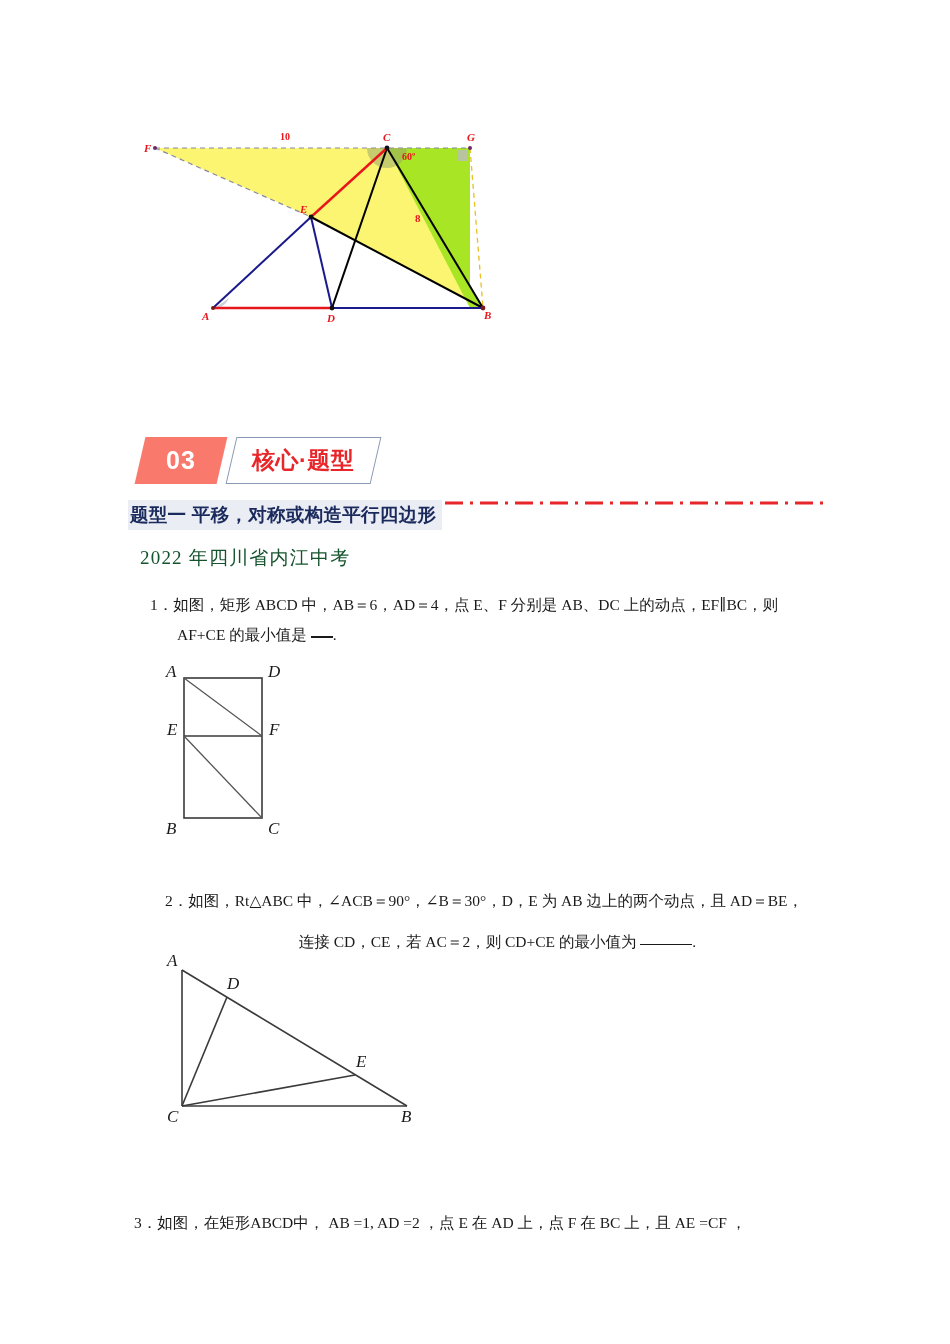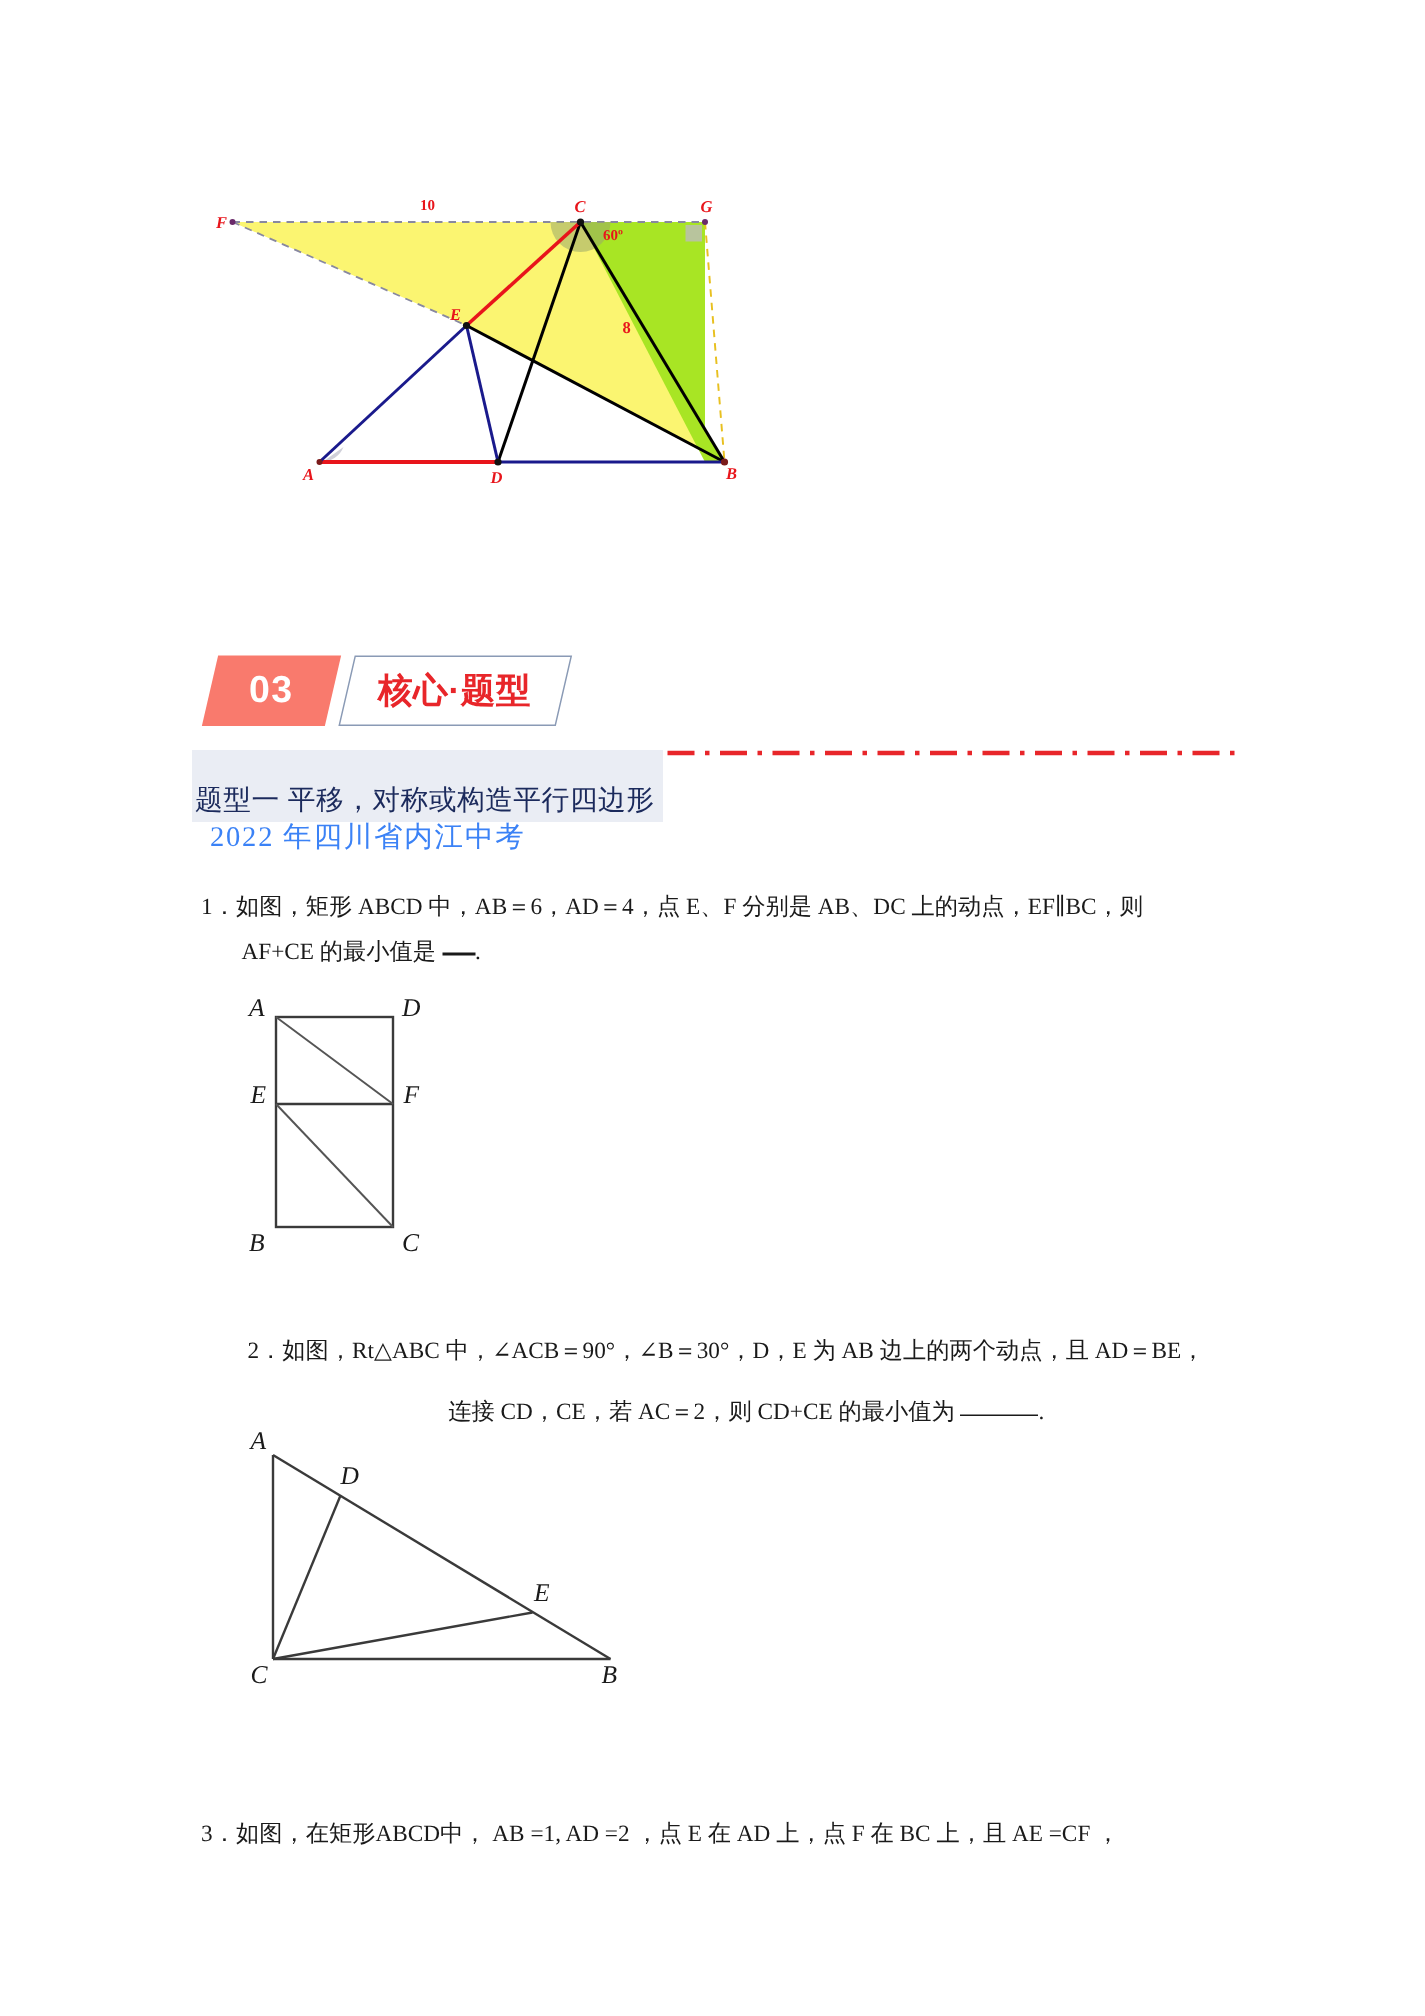--- a/index.html
+++ b/index.html
@@ -76,35 +76,35 @@
     width: 700px;
     height: 4px;
   }
 
   
   #topic-heading {
     position: absolute;
     left: 128px;
     top: 500px;
     background: #eaedf4;
-    padding: 20px 6px 3px 2px;
+    padding: 2px 6px 3px 2px;
     color: #1b2a5c;
     font-family: "Liberation Sans", sans-serif;
     font-size: 18.5px;
-    font-weight: normal;
+    font-weight: bold;
     letter-spacing: 0.3px;
     white-space: nowrap;
   }
 
   
   #source-line {
     position: absolute;
     left: 140px;
     top: 545px;
-    color: #3b82f6;
+    color: #14532d;
     font-family: "Liberation Serif", serif;
     font-size: 19px;
     letter-spacing: 1.2px;
     white-space: nowrap;
   }
 
   
   .problem {
     position: absolute;
     left: 134px;
@@ -122,21 +122,21 @@
     border-bottom: 2.2px solid #1a1a1a;
     vertical-align: 2px;
   }
   .blank-long {
     display: inline-block;
     width: 52px;
     border-bottom: 1.4px solid #1a1a1a;
     vertical-align: 2px;
   }
 
-  #problem-1 { top: 590px; }
+  #problem-1 { top: 590px; margin-left: 16px; }
   #problem-2 { top: 880px; line-height: 41px; text-align: center; }
   #problem-3 { top: 1208px; }
 
   
   #figure-1 {
     position: absolute;
     left: 152px;
     top: 658px;
     width: 160px;
     height: 180px;

